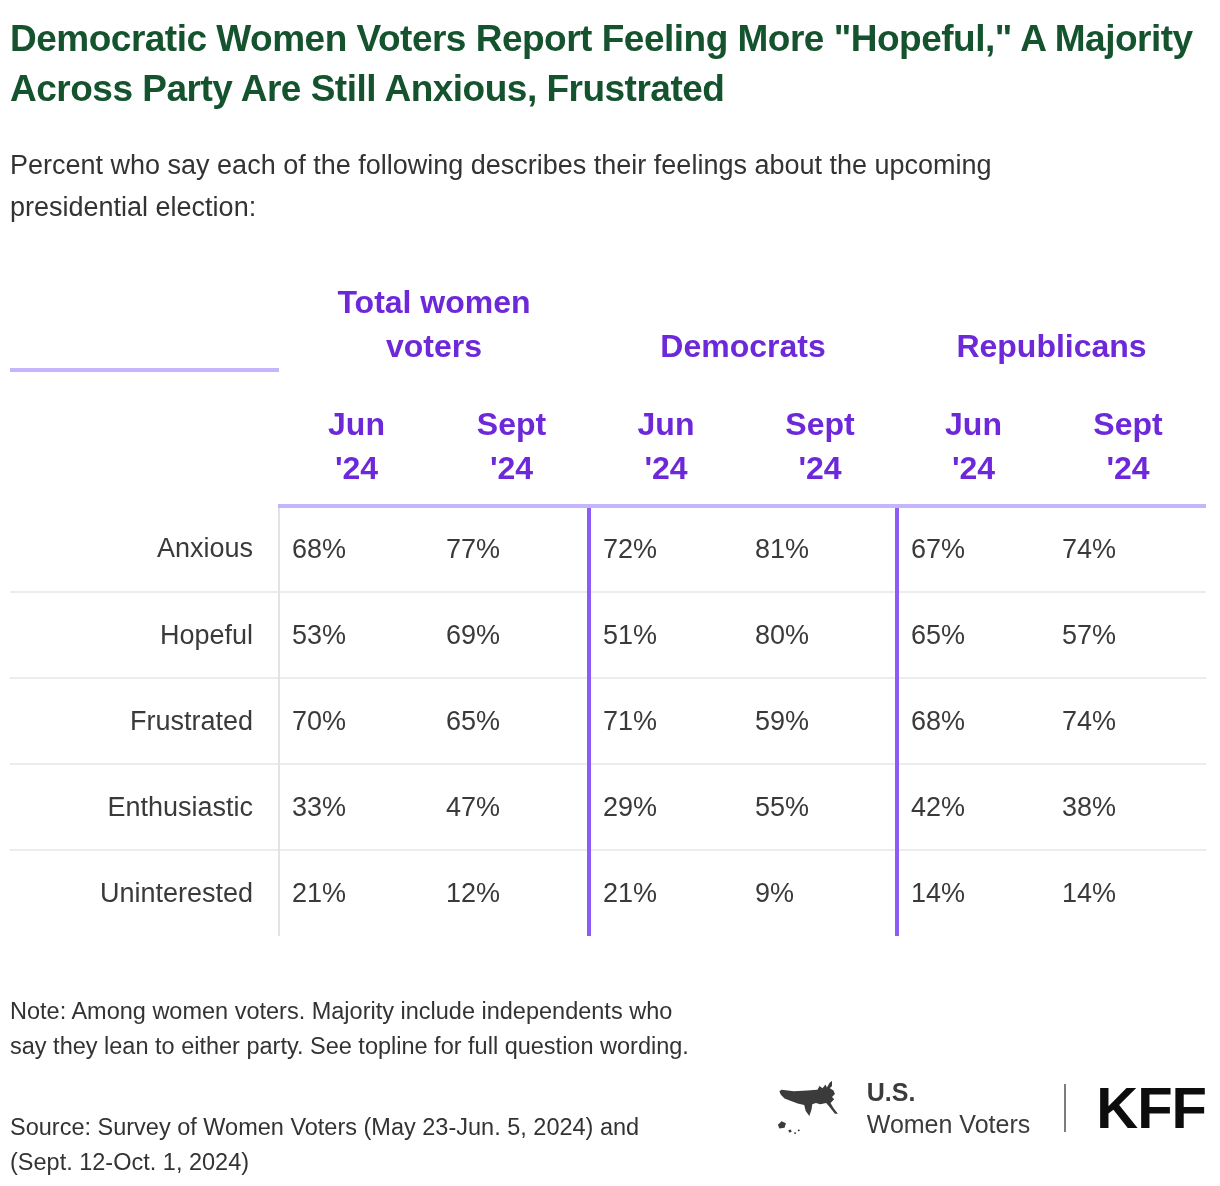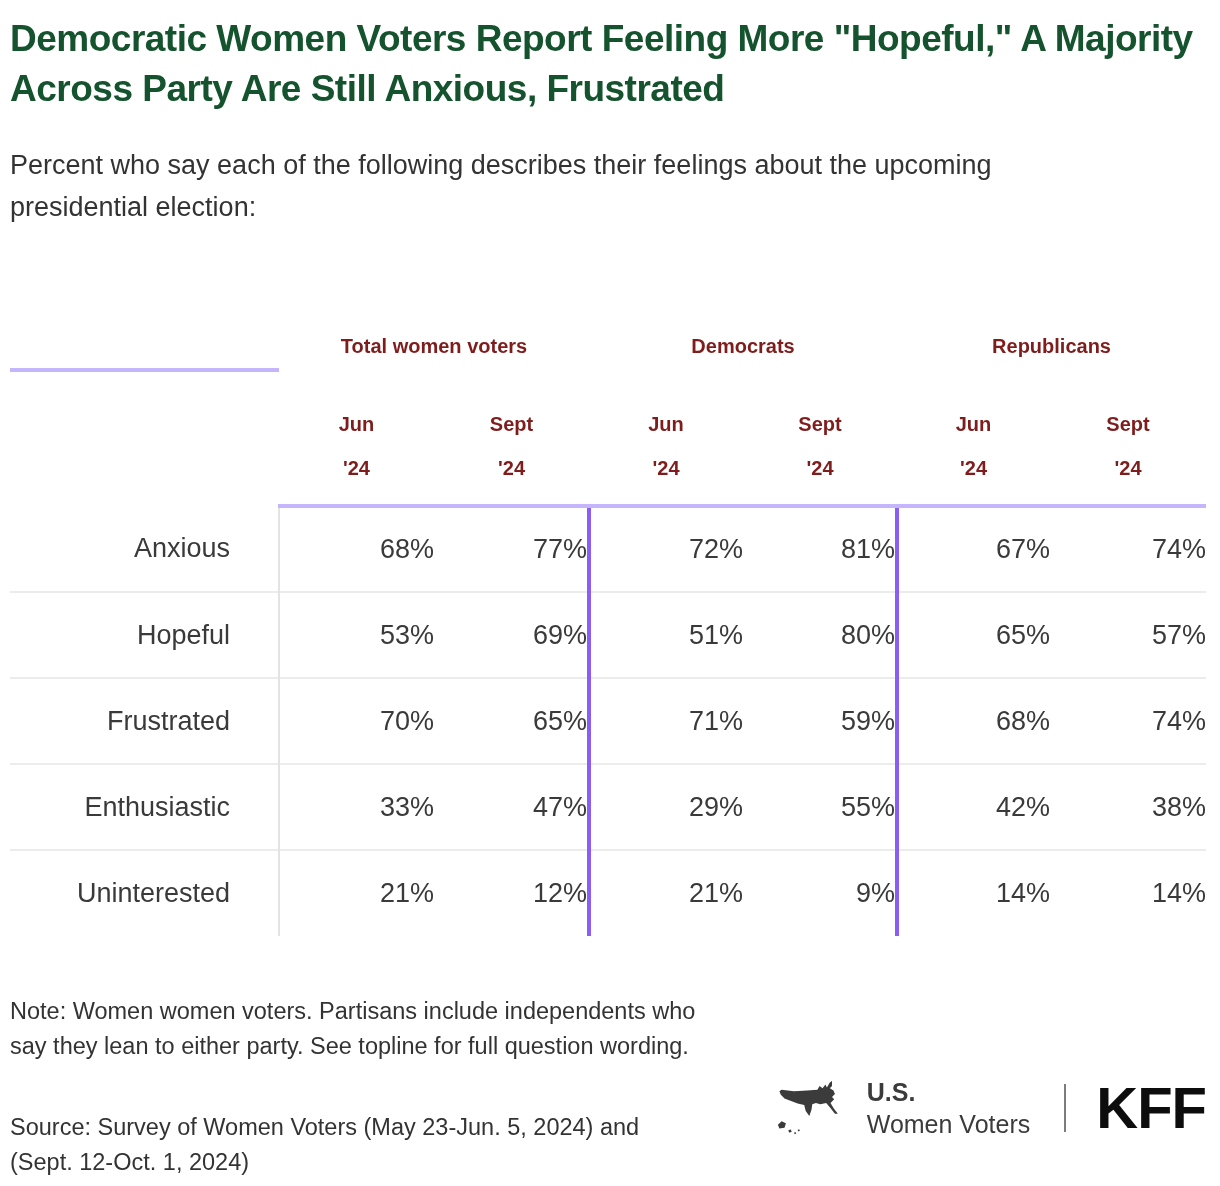--- a/index.html
+++ b/index.html
@@ -29,40 +29,40 @@
     border-collapse: collapse;
     table-layout: fixed;
     width: 1196px;
   }
   col.c-label { width: 269px; }
   col.c-d1 { width: 155px; } col.c-d2 { width: 155px; }
   col.c-d3 { width: 154px; } col.c-d4 { width: 154px; }
   col.c-d5 { width: 153px; } col.c-d6 { width: 156px; }
 
   thead th {
-    font-weight: 700; color: #7f1d1d; text-align: center;
-    vertical-align: bottom; font-size: 20px; line-height: 44px;
+    font-weight: 700; color: #6d28d9; text-align: center;
+    vertical-align: bottom; font-size: 32px; line-height: 44px;
   }
   thead tr.groups th { height: 88px; }
   thead tr.groups th .wrap {
     display: inline-block; max-width: 200px;
   }
   thead tr.subs th {
     padding-top: 34px; padding-bottom: 14px;
   }
   thead tr.subs th span, thead tr.subs td { display: block; }
   thead tr.subs th .m, thead tr.subs th .y { display: block; }
   thead tr.subs th, thead tr.subs td { border-bottom: 4px solid #c4b5fd; }
 
   tbody th, tbody td { height: 86px; font-size: 27px; font-weight: 400; color: #3a3a3a; }
   tbody th.rowlabel {
-    text-align: right; padding-right: 48px;
+    text-align: right; padding-right: 25px;
     border-right: 2px solid #e3e3e3;
   }
-  tbody td { text-align: right; padding-left: 12px; }
+  tbody td { text-align: left; padding-left: 12px; }
   tbody td.groupstart { border-left: 4px solid #8b5cf6; }
   tbody tr + tr th, tbody tr + tr td { border-top: 2px solid #ececec; }
 
   .note {
     margin-top: 58px;
     font-size: 23.5px; line-height: 35px; color: #333333;
     max-width: 700px;
   }
   .footer {
     margin-top: 10px;
@@ -189,21 +189,21 @@
         <td>21%</td>
         <td>12%</td>
         <td class="groupstart">21%</td>
         <td>9%</td>
         <td class="groupstart">14%</td>
         <td>14%</td>
       </tr>
     </tbody>
   </table>
 
-  <p class="note">Note: Women women voters. Partisans include independents who say they lean to either party. See topline for full question wording.</p>
+  <p class="note">Note: Among women voters. Majority include independents who say they lean to either party. See topline for full question wording.</p>
 
   <div class="footer">
     <p class="source">Source: Survey of Women Voters (May 23-Jun. 5, 2024) and (Sept. 12-Oct. 1, 2024)</p>
 
     <div class="logos">
       <span class="map-icon">
         <svg width="76" height="60" viewBox="0 0 104 78" xmlns="http://www.w3.org/2000/svg">
           <path fill="#3b3b3b" d="M9 14 L26 16 L44 15 L58 14 L61 9 L65 12 L69 7 L71 11 L75 4 L78 2 L78 9 L75 12 L80 15 L82 20 L78 24 L81 27 L76 32 L80 39 L86 47 L82 47 L75 38 L70 32 L62 34 L56 32 L51 34 L50 41 L47 50 L42 43 L40 35 L31 33 L21 29 L13 26 L8 21 L6 16 Z"></path>
           <path fill="#3b3b3b" d="M4 62 L9 57 L15 60 L13 66 L6 67 Z"></path>
           <path fill="#3b3b3b" d="M18 70 l3 -2 l2 3 l-3 2 Z"></path>

